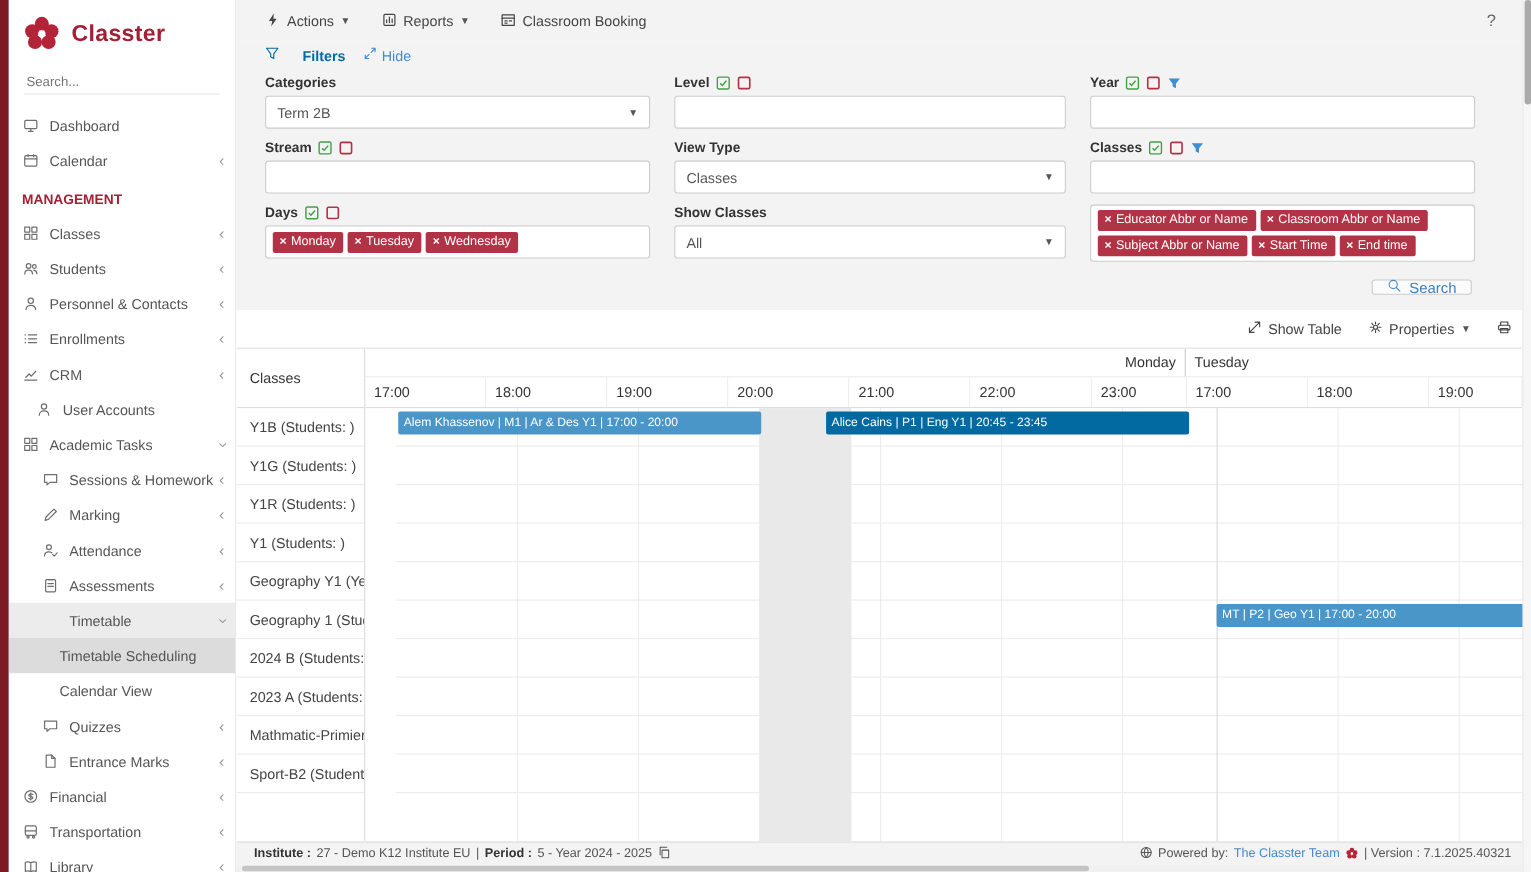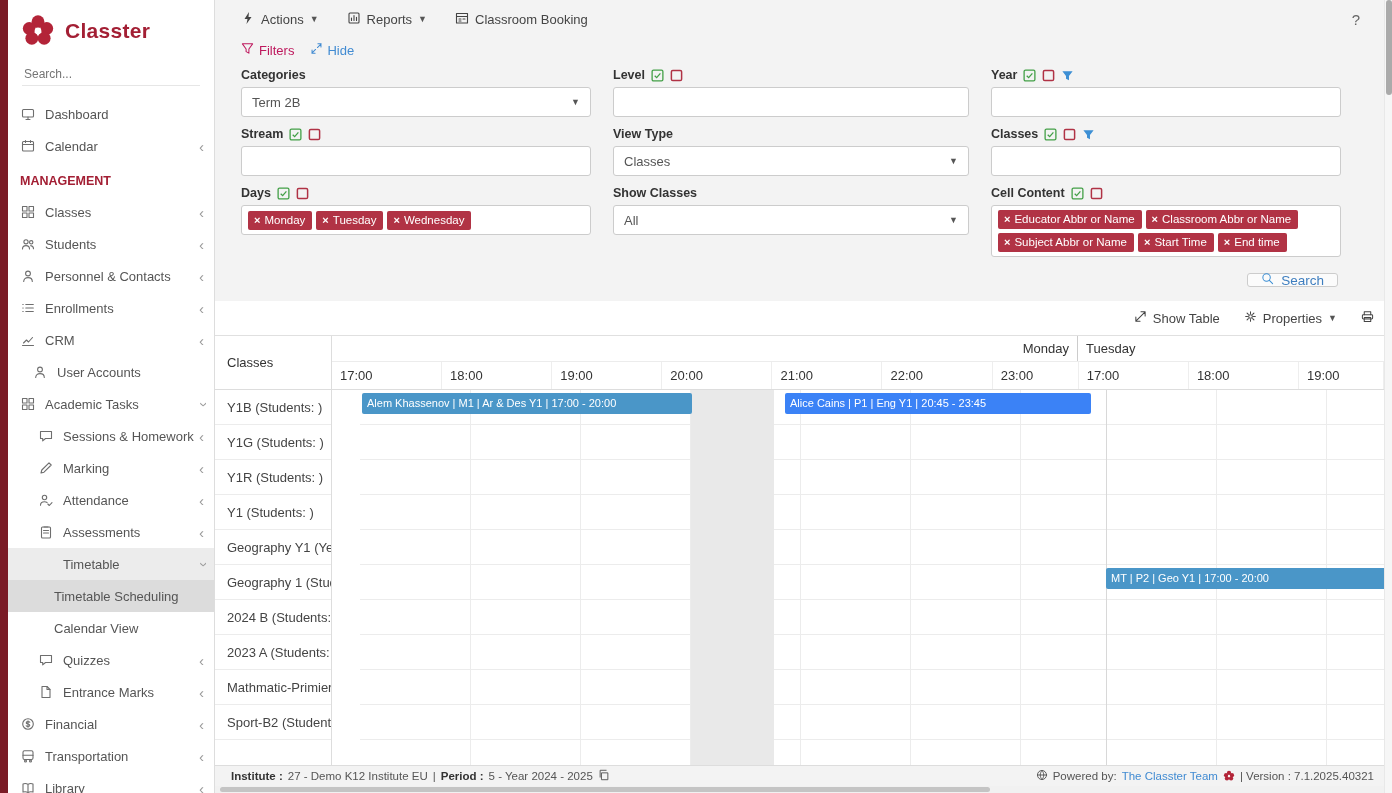--- a/index.html
+++ b/index.html
@@ -33,21 +33,21 @@
 
   .topbar { height:38px; flex:0 0 38px; background:#f3f3f3; display:flex; align-items:center; gap:28px; padding:0 18px 0 26px; }
   .tb-item { display:flex; align-items:center; gap:6px; color:#444; cursor:pointer; }
   .tb-item svg { width:14px; height:14px; }
   .caret { font-size:9px; color:#555; }
   .help-btn { margin-left:auto; color:#666; font-size:15px; cursor:pointer; padding:2px 6px; }
 
   
   .filters { background:#f3f3f3; padding:0 0 0 26px; }
   .filters-head { display:flex; align-items:center; gap:16px; padding:4px 0 10px 0; }
-  .f-title { display:flex; align-items:center; gap:5px; color:#be185d; cursor:pointer; }
+  .f-title { display:flex; align-items:center; gap:21px; color:#0369a1; cursor:pointer;font-weight:bold; }
   .f-title svg, .hide-link svg { width:13px; height:13px; }
   .hide-link { display:flex; align-items:center; gap:4px; color:#418bd2; cursor:pointer; }
   .fgrid { display:grid; grid-template-columns:372px 378px 1fr; }
   .ffield { margin-bottom:10px; padding-right:22px; }
   .ffield.narrow { max-width:372px; }
   .flabel { display:flex; align-items:center; gap:6px; font-weight:bold; font-size:12.5px; color:#333; margin-bottom:5px; }
   .mini { display:inline-flex; width:13px; height:13px; cursor:pointer; }
   .mini svg { width:13px; height:13px; }
   .green { color:#43a047; } .red { color:#b03245; } .blue { color:#3d8fd4; }
   .fselect { background:#fff; border:1px solid #ccc; border-radius:3px; height:30px; display:flex; align-items:center; justify-content:space-between; padding:0 10px; color:#555; cursor:pointer; }
@@ -495,34 +495,20 @@
         <div class="ffield">
           <div class="flabel">
               <span>Show Classes</span>
             </div>
           <div class="fselect">
             <span>All</span>
             <span class="caret">▼</span>
           </div>
         </div>
         <div class="ffield narrow">
-          <div class="flabel">
-            <span>Cell Content</span>
-            <span class="mini green">
-                <svg viewBox="0 0 14 14" fill="none" stroke="currentColor" stroke-width="1.4" width="13" height="13">
-                  <rect x="1.2" y="1.2" width="11.6" height="11.6" rx="1.5"></rect>
-                  <path d="M4 7.2l2.1 2.1 4-4.6"></path>
-                </svg>
-              </span>
-            <span class="mini red">
-                <svg viewBox="0 0 14 14" fill="none" stroke="currentColor" stroke-width="1.6" width="13" height="13">
-                  <rect x="1.5" y="1.5" width="11" height="11" rx="1.5"></rect>
-                </svg>
-              </span>
-          </div>
           <div class="ftagbox tall" id="cell-content-tags">
               <span class="tag">
                 <span class="tx">×</span>
                 <span>Educator Abbr or Name</span>
               </span>
               <span class="tag">
                 <span class="tx">×</span>
                 <span>Classroom Abbr or Name</span>
               </span>
               <span class="tag">
@@ -625,21 +611,21 @@
               <div class="vline" style="left:110px"></div>
               <div class="vline" style="left:220px"></div>
               <div class="vline" style="left:330px"></div>
               <div class="vline" style="left:440px"></div>
               <div class="vline" style="left:550px"></div>
               <div class="vline" style="left:660px"></div>
               <div class="vline tues" style="left:746px"></div>
               <div class="vline" style="left:856px"></div>
               <div class="vline" style="left:966px"></div>
               <div class="event" style="top:3px;left:2px;width:330px;background:#4a96c8">Alem Khassenov | M1 | Ar &amp; Des Y1 | 17:00 - 20:00</div>
-              <div class="event" style="top:3px;left:425px;width:306px;background:#3b82f6">Alice Cains | P1 | Eng Y1 | 20:45 - 23:45</div>
+              <div class="event" style="top:3px;left:391px;width:330px;background:#0369a1">Alice Cains | P1 | Eng Y1 | 20:45 - 23:45</div>
               <div class="event" style="top:178px;left:746px;width:330px;background:#4a96c8">MT | P2 | Geo Y1 | 17:00 - 20:00</div>
             </div>
         </div>
       </div>
     </div>
 
     <div class="footer">
       <b>Institute :</b>
       <span>27 - Demo K12 Institute EU</span>
       <span>|</span>

